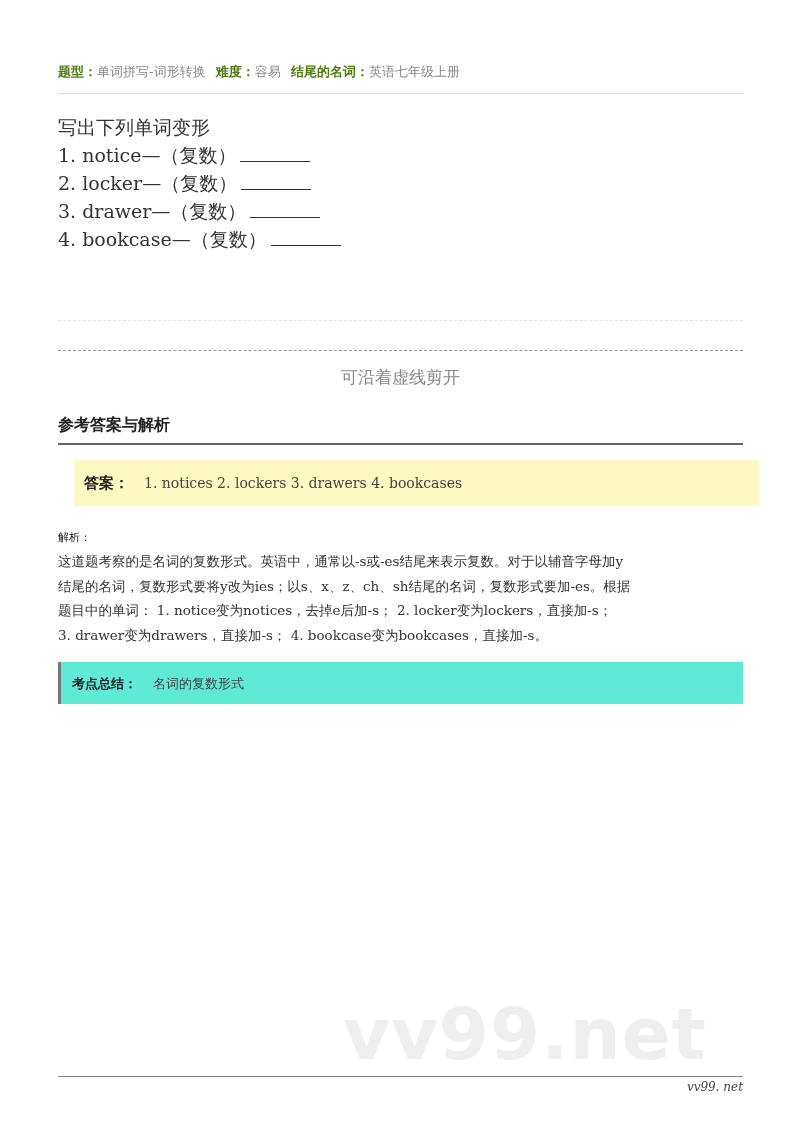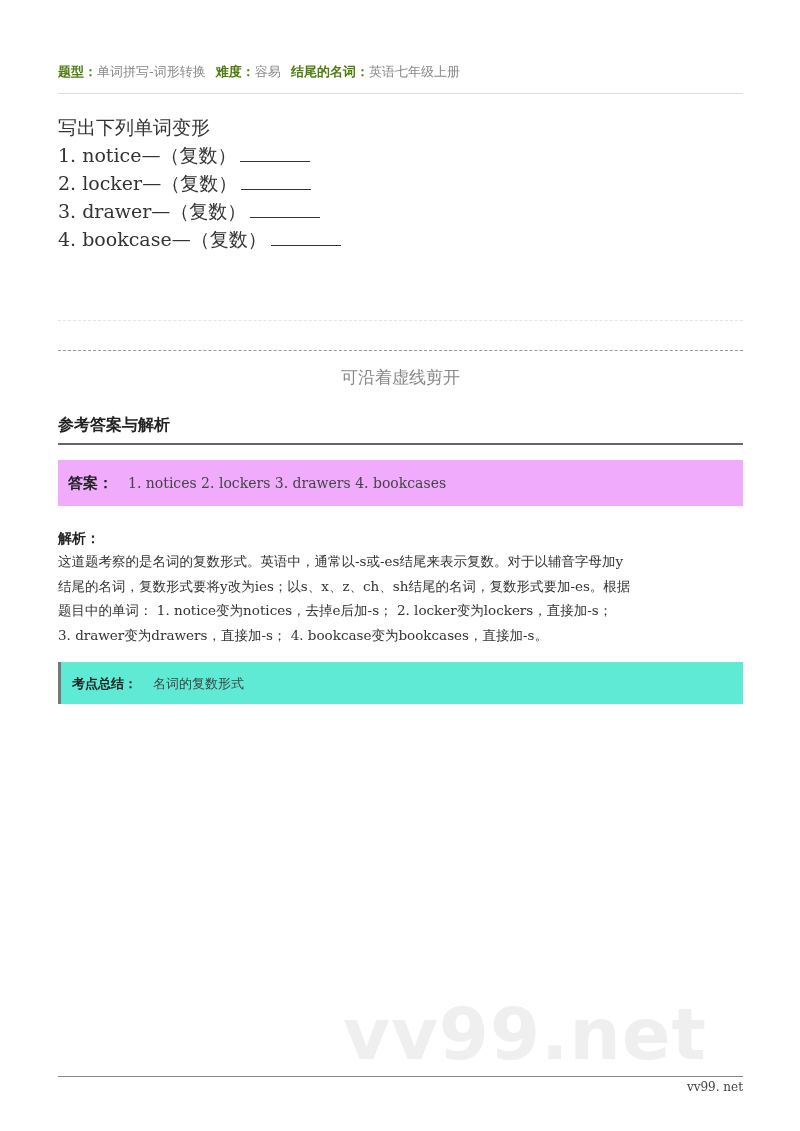--- a/index.html
+++ b/index.html
@@ -19,40 +19,40 @@
 
     .dash1 { position: absolute; top: 320px; left: 0; width: 685px; border-top: 1px dashed #e4e4e4; }
     .dash2 { position: absolute; top: 350px; left: 0; width: 685px; border-top: 1px dashed #999; }
     .cut-hint { position: absolute; top: 366px; left: 0; width: 685px; text-align: center;
                 font-size: 17px; color: #888; font-family: "DejaVu Sans", "Liberation Sans", sans-serif; }
 
     .section-title { position: absolute; top: 415px; left: 0; font-size: 16px; font-weight: bold; color: #222;
                      font-family: "DejaVu Sans", "Liberation Sans", sans-serif; }
     .section-rule { position: absolute; top: 443px; left: 0; width: 685px; height: 2px; background: #666; }
 
-    .answer-box { position: absolute; top: 460px; left: 0; width: 685px; height: 46px; background: #f0abfc; }
+    .answer-box { position: absolute; top: 460px; left: 16px; width: 685px; height: 46px; background: #fef9c3; }
     .answer-box .lbl { position: absolute; left: 10px; top: 14px; font-size: 15px; font-weight: bold; color: #222;
                        font-family: "DejaVu Sans", "Liberation Sans", sans-serif; }
     .answer-box .val { position: absolute; left: 70px; top: 15px; font-size: 14px; color: #444; white-space: nowrap; }
 
-    .analysis-lbl { position: absolute; top: 530px; left: 0; font-size: 14px; font-weight: bold; color: #222;
+    .analysis-lbl { position: absolute; top: 530px; left: 0; font-size: 11px; font-weight: normal; color: #222;
                     font-family: "DejaVu Sans", "Liberation Sans", sans-serif; text-align: center; }
     .analysis-text { position: absolute; top: 549px; left: 0; width: 685px; font-size: 13.5px; line-height: 24.5px; color: #333; }
     .analysis-text div { white-space: nowrap; }
 
     .summary-box { position: absolute; top: 662px; left: 0; width: 685px; height: 42px; background: #5eead4;
                    border-left: 3px solid #777; box-sizing: border-box; }
     .summary-box .lbl { position: absolute; left: 11px; top: 13px; font-size: 13px; font-weight: bold; color: #222;
                         font-family: "DejaVu Sans", "Liberation Sans", sans-serif; }
     .summary-box .val { position: absolute; left: 92px; top: 13px; font-size: 13px; color: #444; }
 
     .watermark { position: absolute; top: 992px; left: 310px; font-size: 72px; font-weight: bold; color: #efefef;
                  font-family: "DejaVu Sans", "Liberation Sans", sans-serif; letter-spacing: 1px; margin-left: 33px; }
     .footer-rule { position: absolute; top: 1076px; left: 0; width: 685px; height: 1px; background: #888; }
-    .footer-text { position: absolute; top: 1080px; right: 0; font-size: 12px; color: #444; }
+    .footer-text { position: absolute; top: 1080px; right: 0; font-size: 12px; font-style: italic; color: #444; }
   </style>
 </head>
 <body>
 
 <div class="page">
 
   <div class="meta">
     <b>题型：</b><span class="v">单词拼写-词形转换</span>
     <b>难度：</b><span class="v">容易</span>
     <b>结尾的名词：</b><span>英语七年级上册</span>

